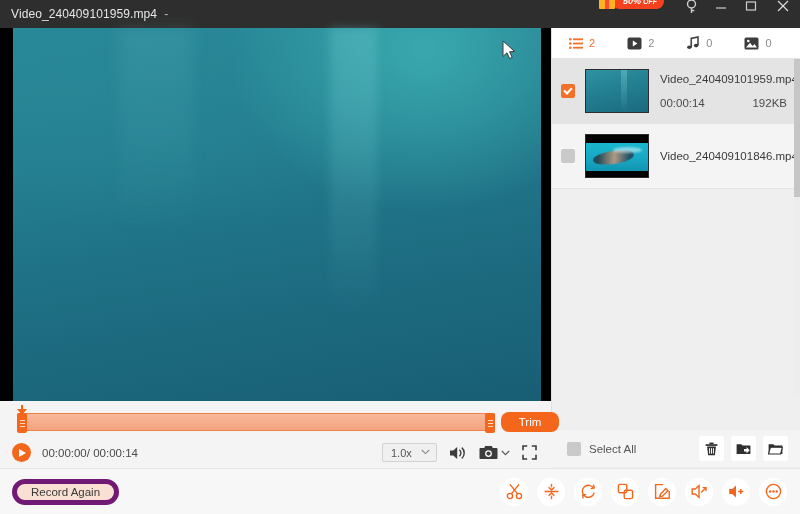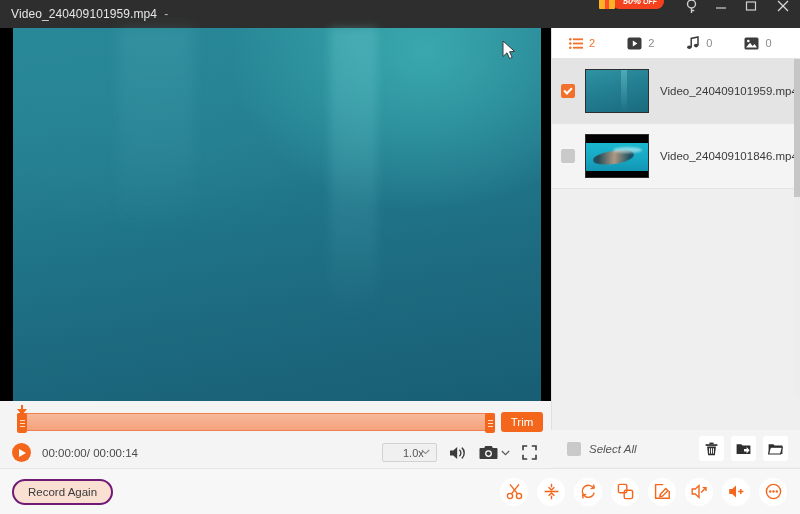--- a/index.html
+++ b/index.html
@@ -164,21 +164,21 @@
   .scroll .thumbbar {
     position: absolute; right: 0; top: 0; width: 6px; height: 138px; background: #c6c6c6;
   }
 
   
   .selbar {
     position: absolute; left: 551px; top: 430px; width: 249px; height: 37px;
     background: #f4f4f4; display: flex; align-items: center;
   }
   .selbar .cbox { margin-left: 16px; }
-  .selbar .lbl { font-size: 11.5px; color: #555; margin-left: 8px; font-style: italic; }
+  .selbar .lbl { font-size: 11.5px; color: #555; margin-left: 8px; }
   .selbar .acts { margin-left: auto; display: flex; gap: 7px; margin-right: 12px; }
   .actbtn {
     width: 25px; height: 25px; background: #fff; border-radius: 3px;
     display: flex; align-items: center; justify-content: center;
   }
 
   
   .timeline {
     position: absolute; left: 0; top: 401px; width: 551px; height: 36px;
     background: #f4f4f4;
@@ -202,22 +202,22 @@
   .playhead { position: absolute; left: 15px; top: 4px; width: 14px; height: 10px; }
   .playhead .stem {
     position: absolute; left: 6px; top: 0; width: 2px; height: 7px; background: #f4661c;
   }
   .playhead .tri {
     position: absolute; left: 2px; top: 4px; width: 0; height: 0;
     border-left: 5px solid transparent; border-right: 5px solid transparent;
     border-top: 6px solid #f4661c;
   }
   .trimbtn {
-    position: absolute; left: 501px; top: 11px; width: 42px; height: 20px;
-    background: #f4661c; border-radius: 3px; color: #fff; font-size: 11.5px;
+    position: absolute; left: 501px; top: 11px; width: 58px; height: 20px;
+    background: #f4661c; border-radius: 8px; color: #fff; font-size: 11.5px;
     display: flex; align-items: center; justify-content: center;
   }
 
   
   .playbar {
     position: absolute; left: 0; top: 437px; width: 551px; height: 31px;
     background: #f4f4f4; display: flex; align-items: center;
   }
   .playbtn {
     width: 19px; height: 19px; border-radius: 50%; background: #f4661c;
@@ -227,35 +227,35 @@
     width: 0; height: 0; border-top: 4.5px solid transparent;
     border-bottom: 4.5px solid transparent; border-left: 7px solid #fff;
     margin-left: 2px;
   }
   .times { font-size: 11.5px; color: #4a4a4a; margin-left: 11px; }
   .pb-right { margin-left: auto; display: flex; align-items: center; margin-right: 14px; gap: 12px; }
   .speed {
     width: 55px; height: 19px; background: #f0f0f0; border: 1px solid #d2d2d2;
     border-radius: 2px; display: flex; align-items: center; position: relative;
   }
-  .speed .v { font-size: 11px; color: #555; margin-left: 20px; }
+  .speed .v { font-size: 11px; color: #555; margin-left: 8px; }
   .speed .cv { position: absolute; right: 6px; top: 5px; }
   .camgrp { display: flex; align-items: center; gap: 3px; }
 
   
   .bottom {
     position: absolute; left: 0; top: 468px; width: 800px; height: 46px;
     background: #f7f7f7; border-top: 1px solid #e6e6e6; display: flex; align-items: center;
   }
   .pill {
     height: 26px; border-radius: 13px; font-size: 11.5px; color: #3a3a3a;
     display: flex; align-items: center; justify-content: center; padding: 0 14px;
     background: #fff; border: 1px solid #dcdcdc;
   }
-  .pill.primary { background: #fae0d2; border: 2px solid #701a75; color: #3a3a3a; }
+  .pill.primary { background: #fae0d2; border: 5px solid #701a75; color: #3a3a3a; }
   .pill.one { margin-left: 13px; min-width: 92px; }
   .pill.two { margin-left: 12px; min-width: 90px; }
   .tools { margin-left: auto; display: flex; align-items: center; gap: 9px; margin-right: 13px; }
   .tool {
     width: 28px; height: 28px; border-radius: 50%; background: #fff;
     display: flex; align-items: center; justify-content: center;
   }
   svg { display: block; }
 </style>
 </head>
@@ -372,20 +372,24 @@
 
     <div class="list">
 
       <div class="row sel">
         <div class="cbox on">
           <span class="tick"></span>
         </div>
         <div class="thumb t1"></div>
         <div class="meta">
           <div class="name">Video_240409101959.mp4</div>
+          <div class="sub">
+            <span>00:00:14</span>
+            <span>192KB</span>
+          </div>
         </div>
       </div>
 
       <div class="row alt">
         <div class="cbox"></div>
         <div class="thumb t2">
           <div class="water">
             <div class="swimmer"></div>
             <div class="foam"></div>
           </div>

